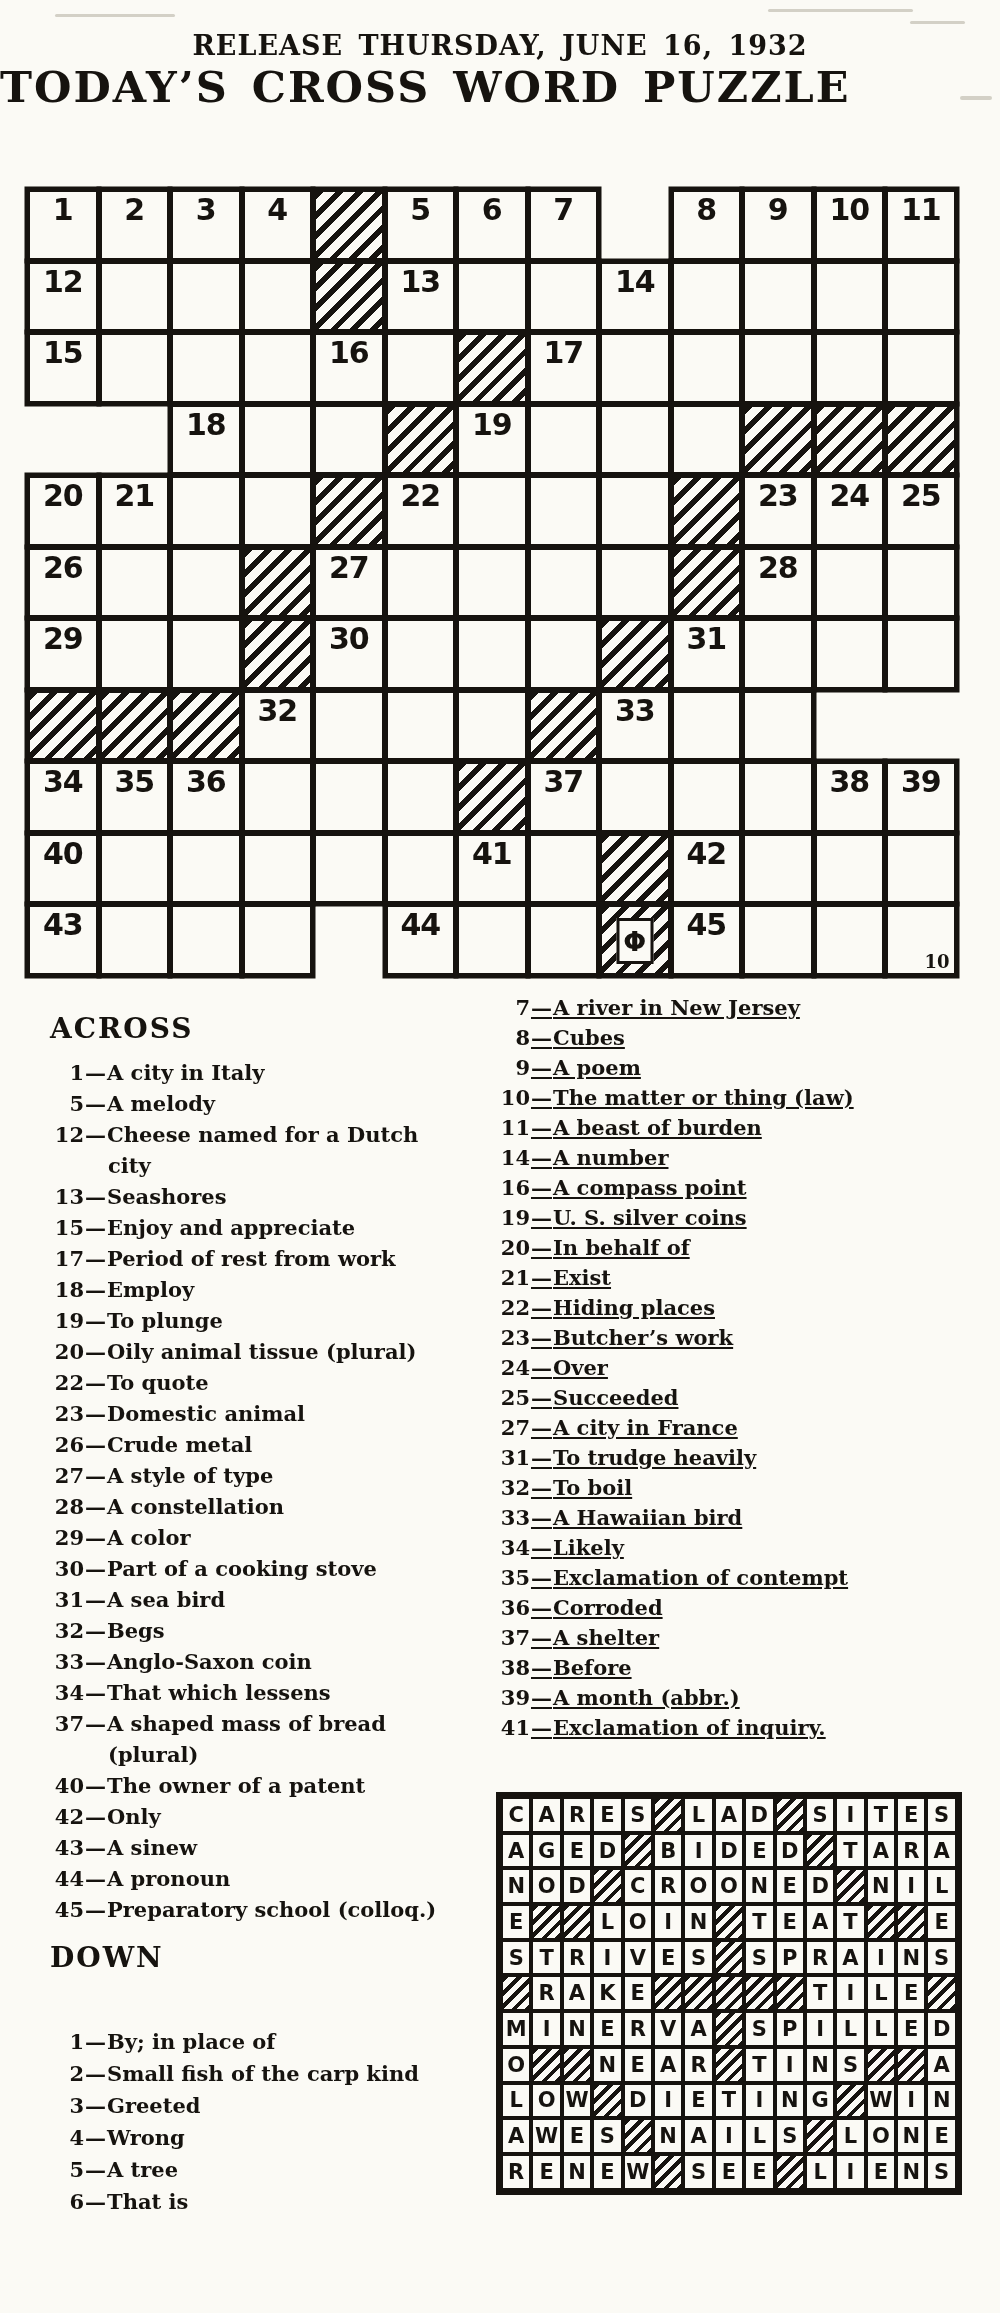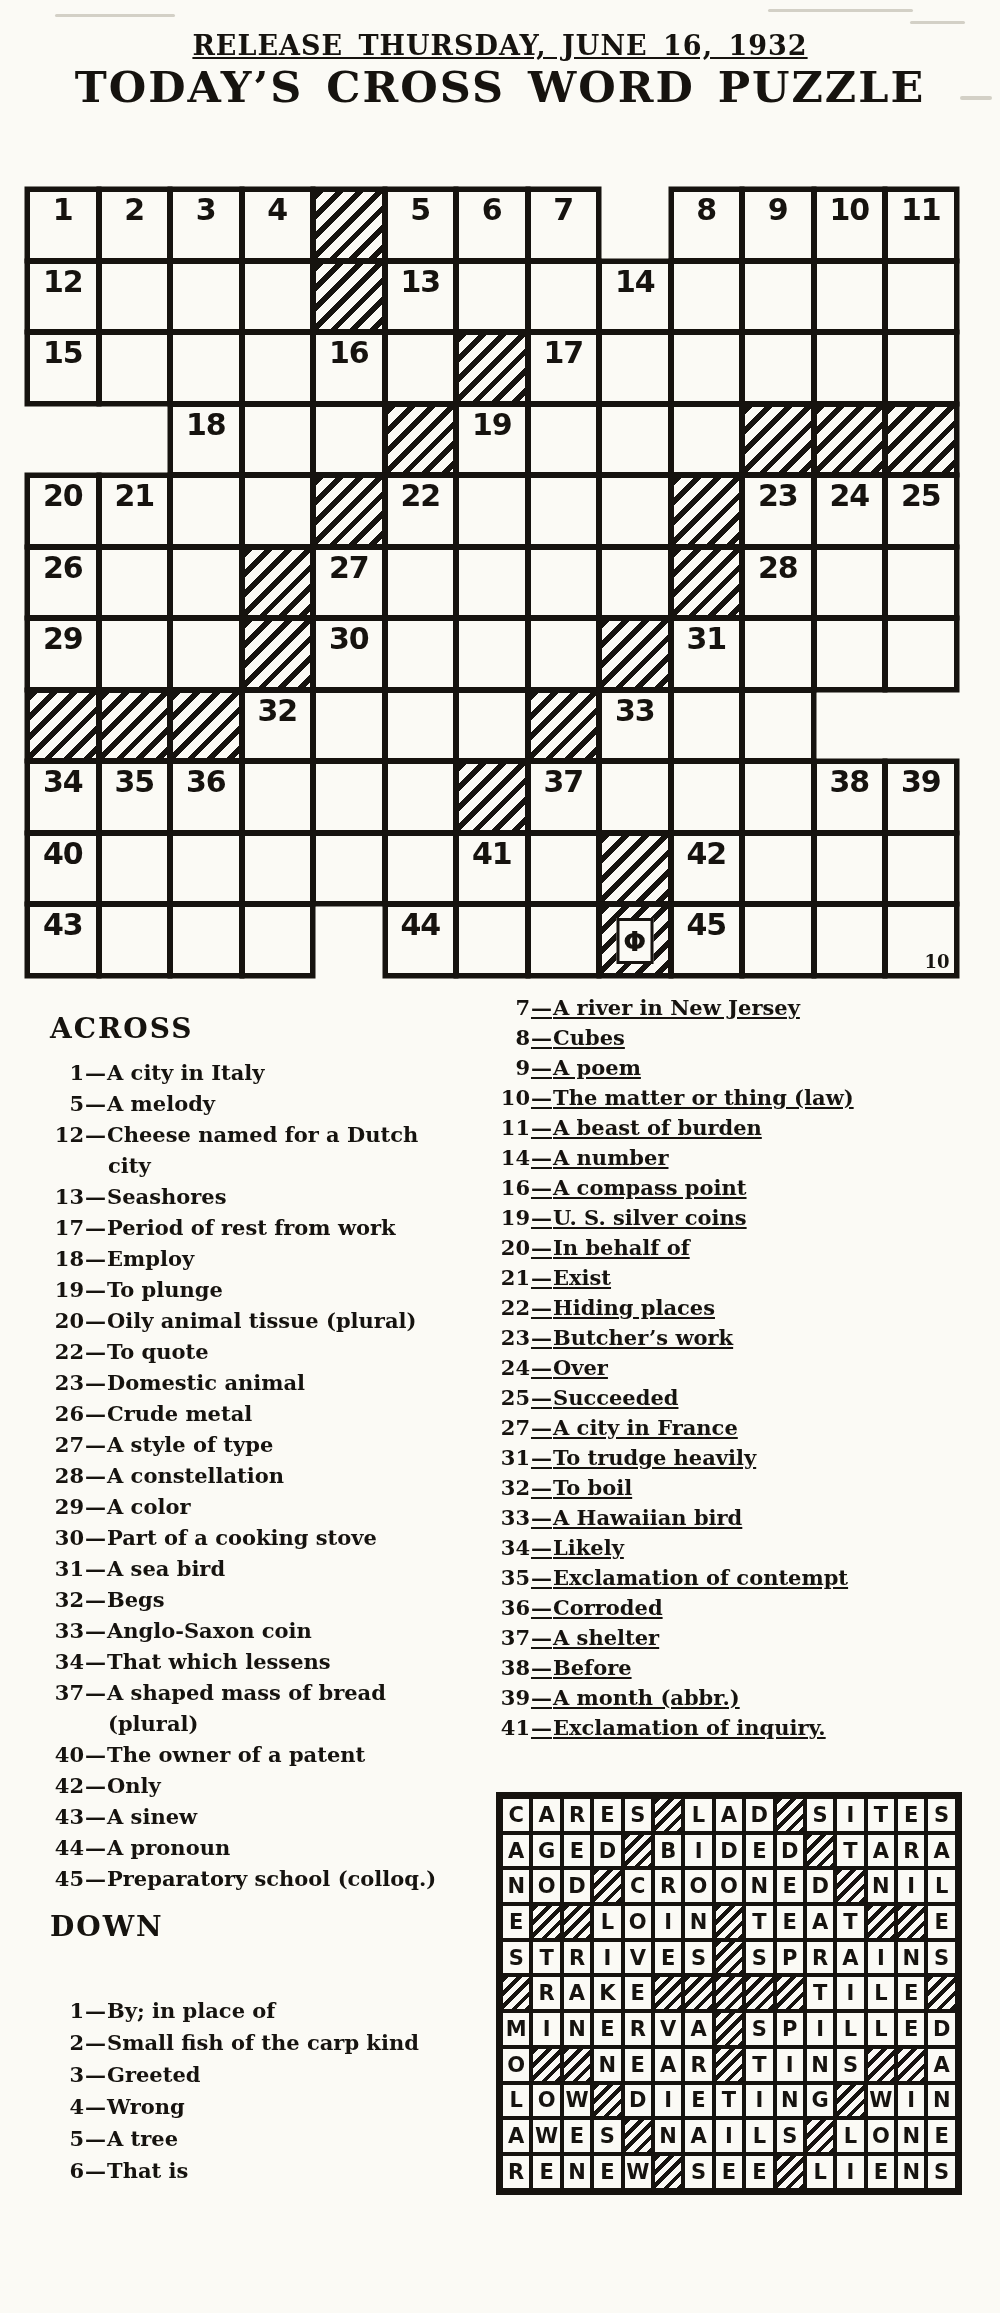--- a/index.html
+++ b/index.html
@@ -6,24 +6,24 @@
   * { margin:0; padding:0; box-sizing:border-box; }
   body {
     width:1000px; height:2313px; position:relative;
     background:var(--paper); color:var(--ink);
     font-family:"DejaVu Serif", serif; overflow:hidden;
   }
   .artifact { position:absolute; background:#d3d0c6; border-radius:2px; }
 
   .release {
     position:absolute; top:30px; left:0; width:1000px; text-align:center;
-    font-size:27px; font-weight:bold; letter-spacing:1px; word-spacing:5px;text-decoration:underline;
+    font-size:27px; font-weight:bold; letter-spacing:1px; word-spacing:5px;
   }
   .title {
-    position:absolute; top:62px; left:0; width:1000px; text-align:center;
+    position:absolute; top:62px; left:0; width:1000px; text-align:left;
     font-size:43px; font-weight:bold; letter-spacing:2px; word-spacing:6px;
   }
 
   
   .pgrid {
     position:absolute; left:27px; top:189px;
     display:grid; grid-template-columns:repeat(13,71.5px);
     grid-auto-rows:71.5px;
   }
   .pcell { position:relative; }
@@ -339,20 +339,21 @@
     </div>
   </div>
 
 <div class="col-left">
   <div class="clue-head">ACROSS</div>
   <div class="cluelist" id="across-list">
       <div class="clue"><span class="n">1</span><span class="dash">—</span><span class="t">A city in Italy</span></div>
       <div class="clue"><span class="n">5</span><span class="dash">—</span><span class="t">A melody</span></div>
       <div class="clue"><span class="n">12</span><span class="dash">—</span><span class="t">Cheese named for a Dutch city</span></div>
       <div class="clue"><span class="n">13</span><span class="dash">—</span><span class="t">Seashores</span></div>
+      <div class="clue"><span class="n">15</span><span class="dash">—</span><span class="t">Enjoy and appreciate</span></div>
       <div class="clue"><span class="n">17</span><span class="dash">—</span><span class="t">Period of rest from work</span></div>
       <div class="clue"><span class="n">18</span><span class="dash">—</span><span class="t">Employ</span></div>
       <div class="clue"><span class="n">19</span><span class="dash">—</span><span class="t">To plunge</span></div>
       <div class="clue"><span class="n">20</span><span class="dash">—</span><span class="t">Oily animal tissue (plural)</span></div>
       <div class="clue"><span class="n">22</span><span class="dash">—</span><span class="t">To quote</span></div>
       <div class="clue"><span class="n">23</span><span class="dash">—</span><span class="t">Domestic animal</span></div>
       <div class="clue"><span class="n">26</span><span class="dash">—</span><span class="t">Crude metal</span></div>
       <div class="clue"><span class="n">27</span><span class="dash">—</span><span class="t">A style of type</span></div>
       <div class="clue"><span class="n">28</span><span class="dash">—</span><span class="t">A constellation</span></div>
       <div class="clue"><span class="n">29</span><span class="dash">—</span><span class="t">A color</span></div>

